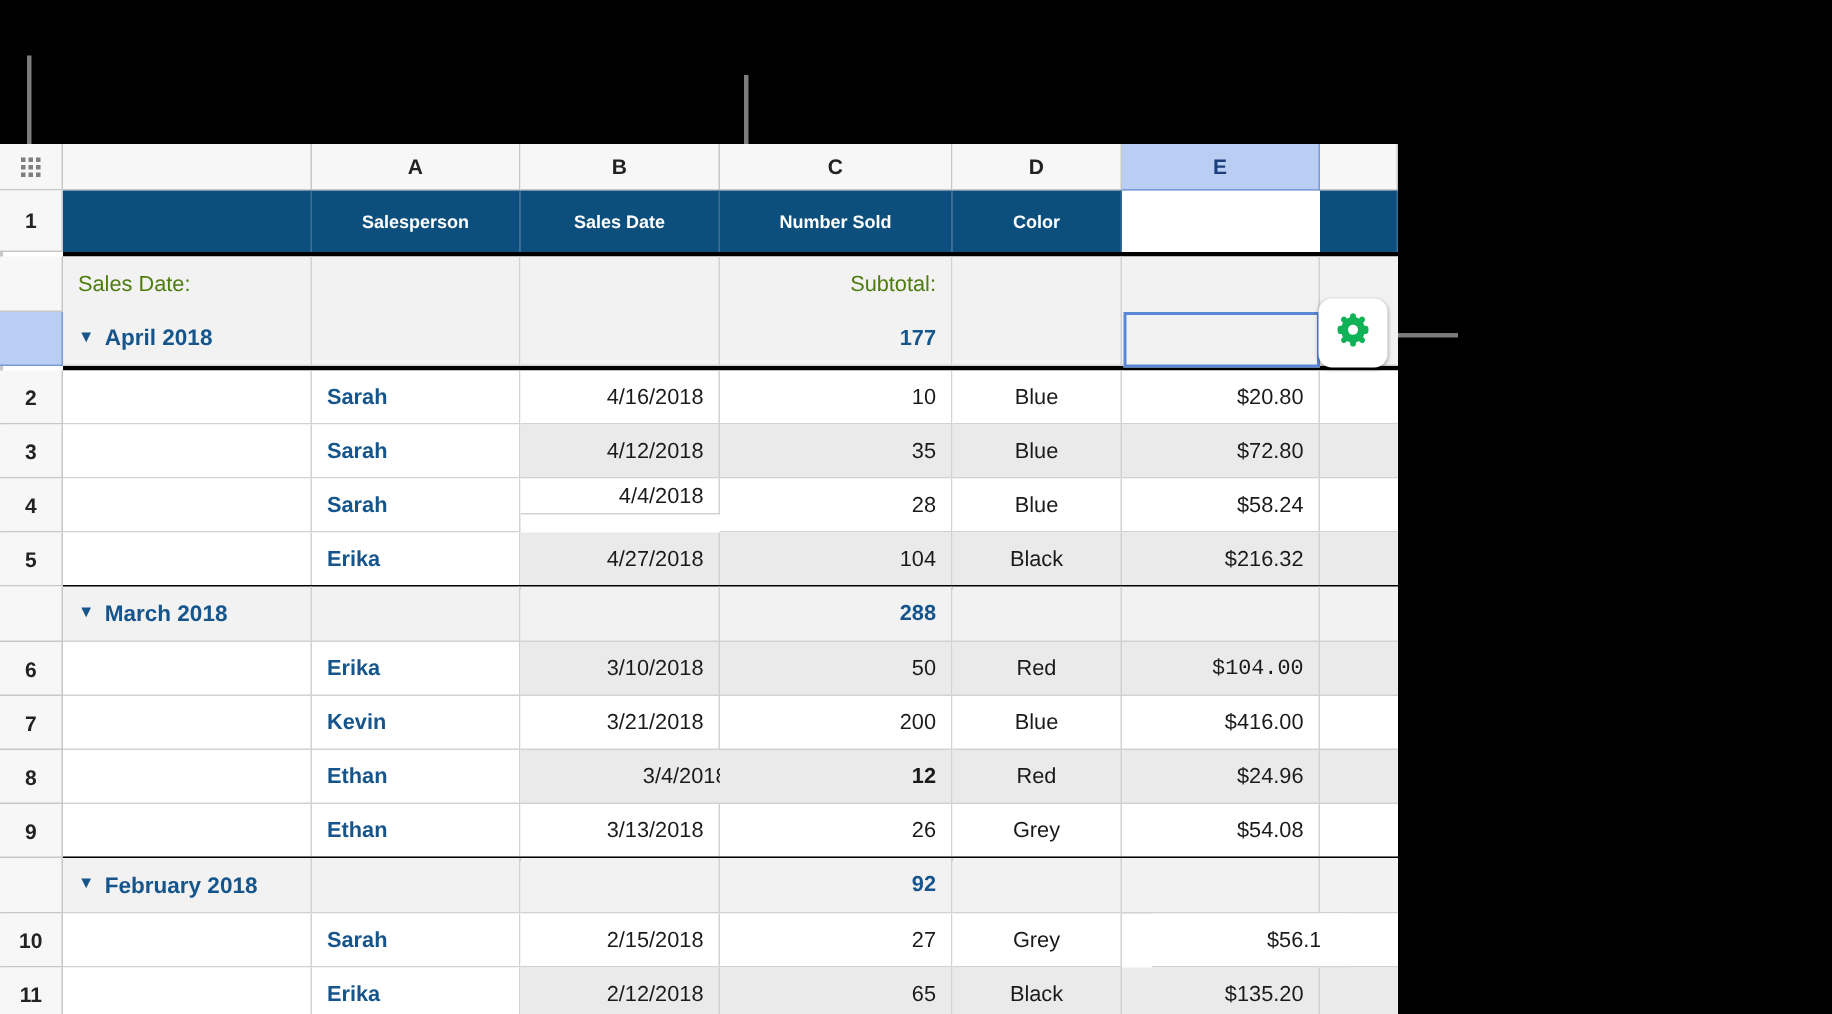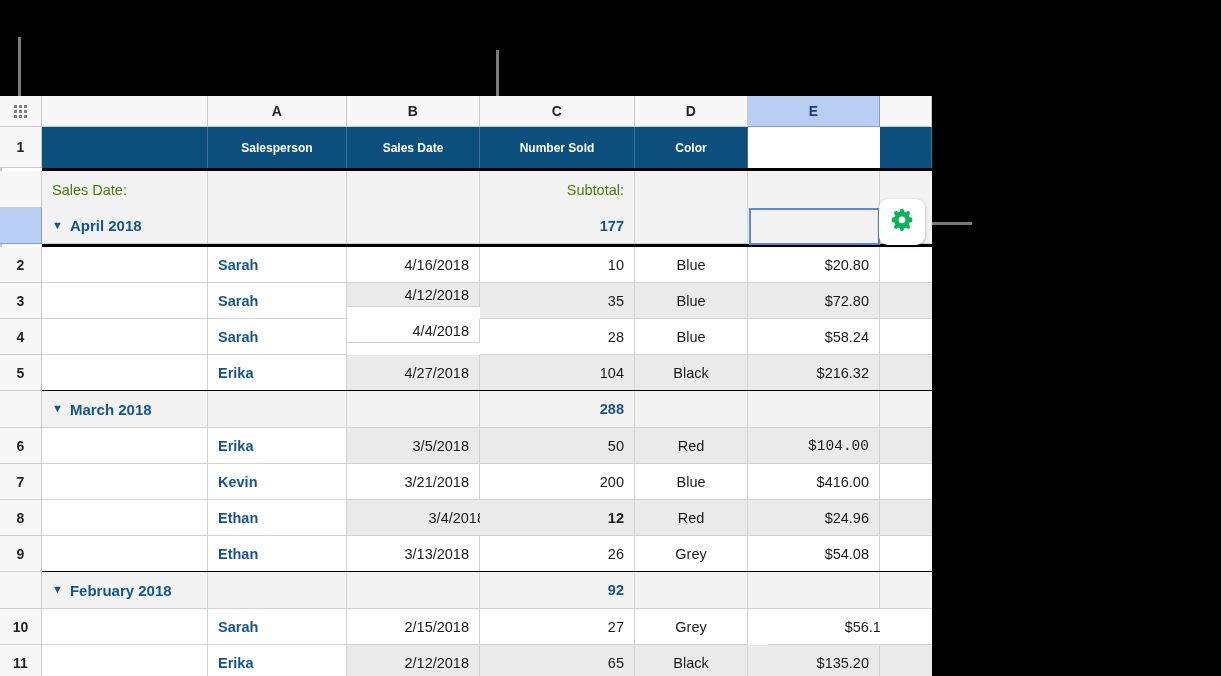--- a/index.html
+++ b/index.html
@@ -307,21 +307,21 @@
     <div class="cell band-white num" style="left:480px; top:151px; width:155px; height:36px;">10</div>
     <div class="cell band-white ctr" style="left:635px; top:151px; width:113px; height:36px;">Blue</div>
     <div class="cell band-white num" style="left:748px; top:151px; width:132px; height:36px;">$20.80</div>
     <div class="cell band-white" style="left:880px; top:151px; width:52px; height:36px; border-right:none;"></div>
 
     <div class="rowhead" style="top:187px; height:36px;">3</div>
     <div class="cell band-white" style="left:42px; top:187px; width:166px; height:36px;"></div>
     <div class="cell band-white left" style="left:208px; top:187px; width:139px; height:36px;">
         <span class="blue-text">Sarah</span>
       </div>
-    <div class="cell band-grey num" style="left:347px; top:187px; width:133px; height:24px;">4/12/2018</div>
+    <div class="cell band-grey num" style="left:347px; top:187px; width:133px; height:36px;">4/12/2018</div>
     <div class="cell band-grey num" style="left:480px; top:187px; width:155px; height:36px;">35</div>
     <div class="cell band-grey ctr" style="left:635px; top:187px; width:113px; height:36px;">Blue</div>
     <div class="cell band-grey num" style="left:748px; top:187px; width:132px; height:36px;">$72.80</div>
     <div class="cell band-grey" style="left:880px; top:187px; width:52px; height:36px; border-right:none;"></div>
 
     <div class="rowhead" style="top:223px; height:36px;">4</div>
     <div class="cell band-white" style="left:42px; top:223px; width:166px; height:36px;"></div>
     <div class="cell band-white left" style="left:208px; top:223px; width:139px; height:36px;">
         <span class="blue-text">Sarah</span>
       </div>
@@ -356,21 +356,21 @@
     </div>
     <div class="cell band-group" style="left:635px; top:295px; width:113px; height:37px;"></div>
     <div class="cell band-group" style="left:748px; top:295px; width:132px; height:37px;"></div>
     <div class="cell band-group" style="left:880px; top:295px; width:52px; height:37px; border-right:none;"></div>
 
     <div class="rowhead" style="top:332px; height:36px;">6</div>
     <div class="cell band-white" style="left:42px; top:332px; width:166px; height:36px;"></div>
     <div class="cell band-white left" style="left:208px; top:332px; width:139px; height:36px;">
         <span class="blue-text">Erika</span>
       </div>
-    <div class="cell band-grey num" style="left:347px; top:332px; width:133px; height:36px;">3/5/2018</div>
+    <div class="cell band-grey num" style="left:347px; top:332px; width:133px; height:36px;">3/10/2018</div>
     <div class="cell band-grey num" style="left:480px; top:332px; width:155px; height:36px;">50</div>
     <div class="cell band-grey ctr" style="left:635px; top:332px; width:113px; height:36px;">Red</div>
     <div class="cell band-grey num" style="left:748px; top:332px; width:132px; height:36px;font-family:Liberation Mono, monospace;">$104.00</div>
     <div class="cell band-grey" style="left:880px; top:332px; width:52px; height:36px; border-right:none;"></div>
 
     <div class="rowhead" style="top:368px; height:36px;">7</div>
     <div class="cell band-white" style="left:42px; top:368px; width:166px; height:36px;"></div>
     <div class="cell band-white left" style="left:208px; top:368px; width:139px; height:36px;">
         <span class="blue-text">Kevin</span>
       </div>

